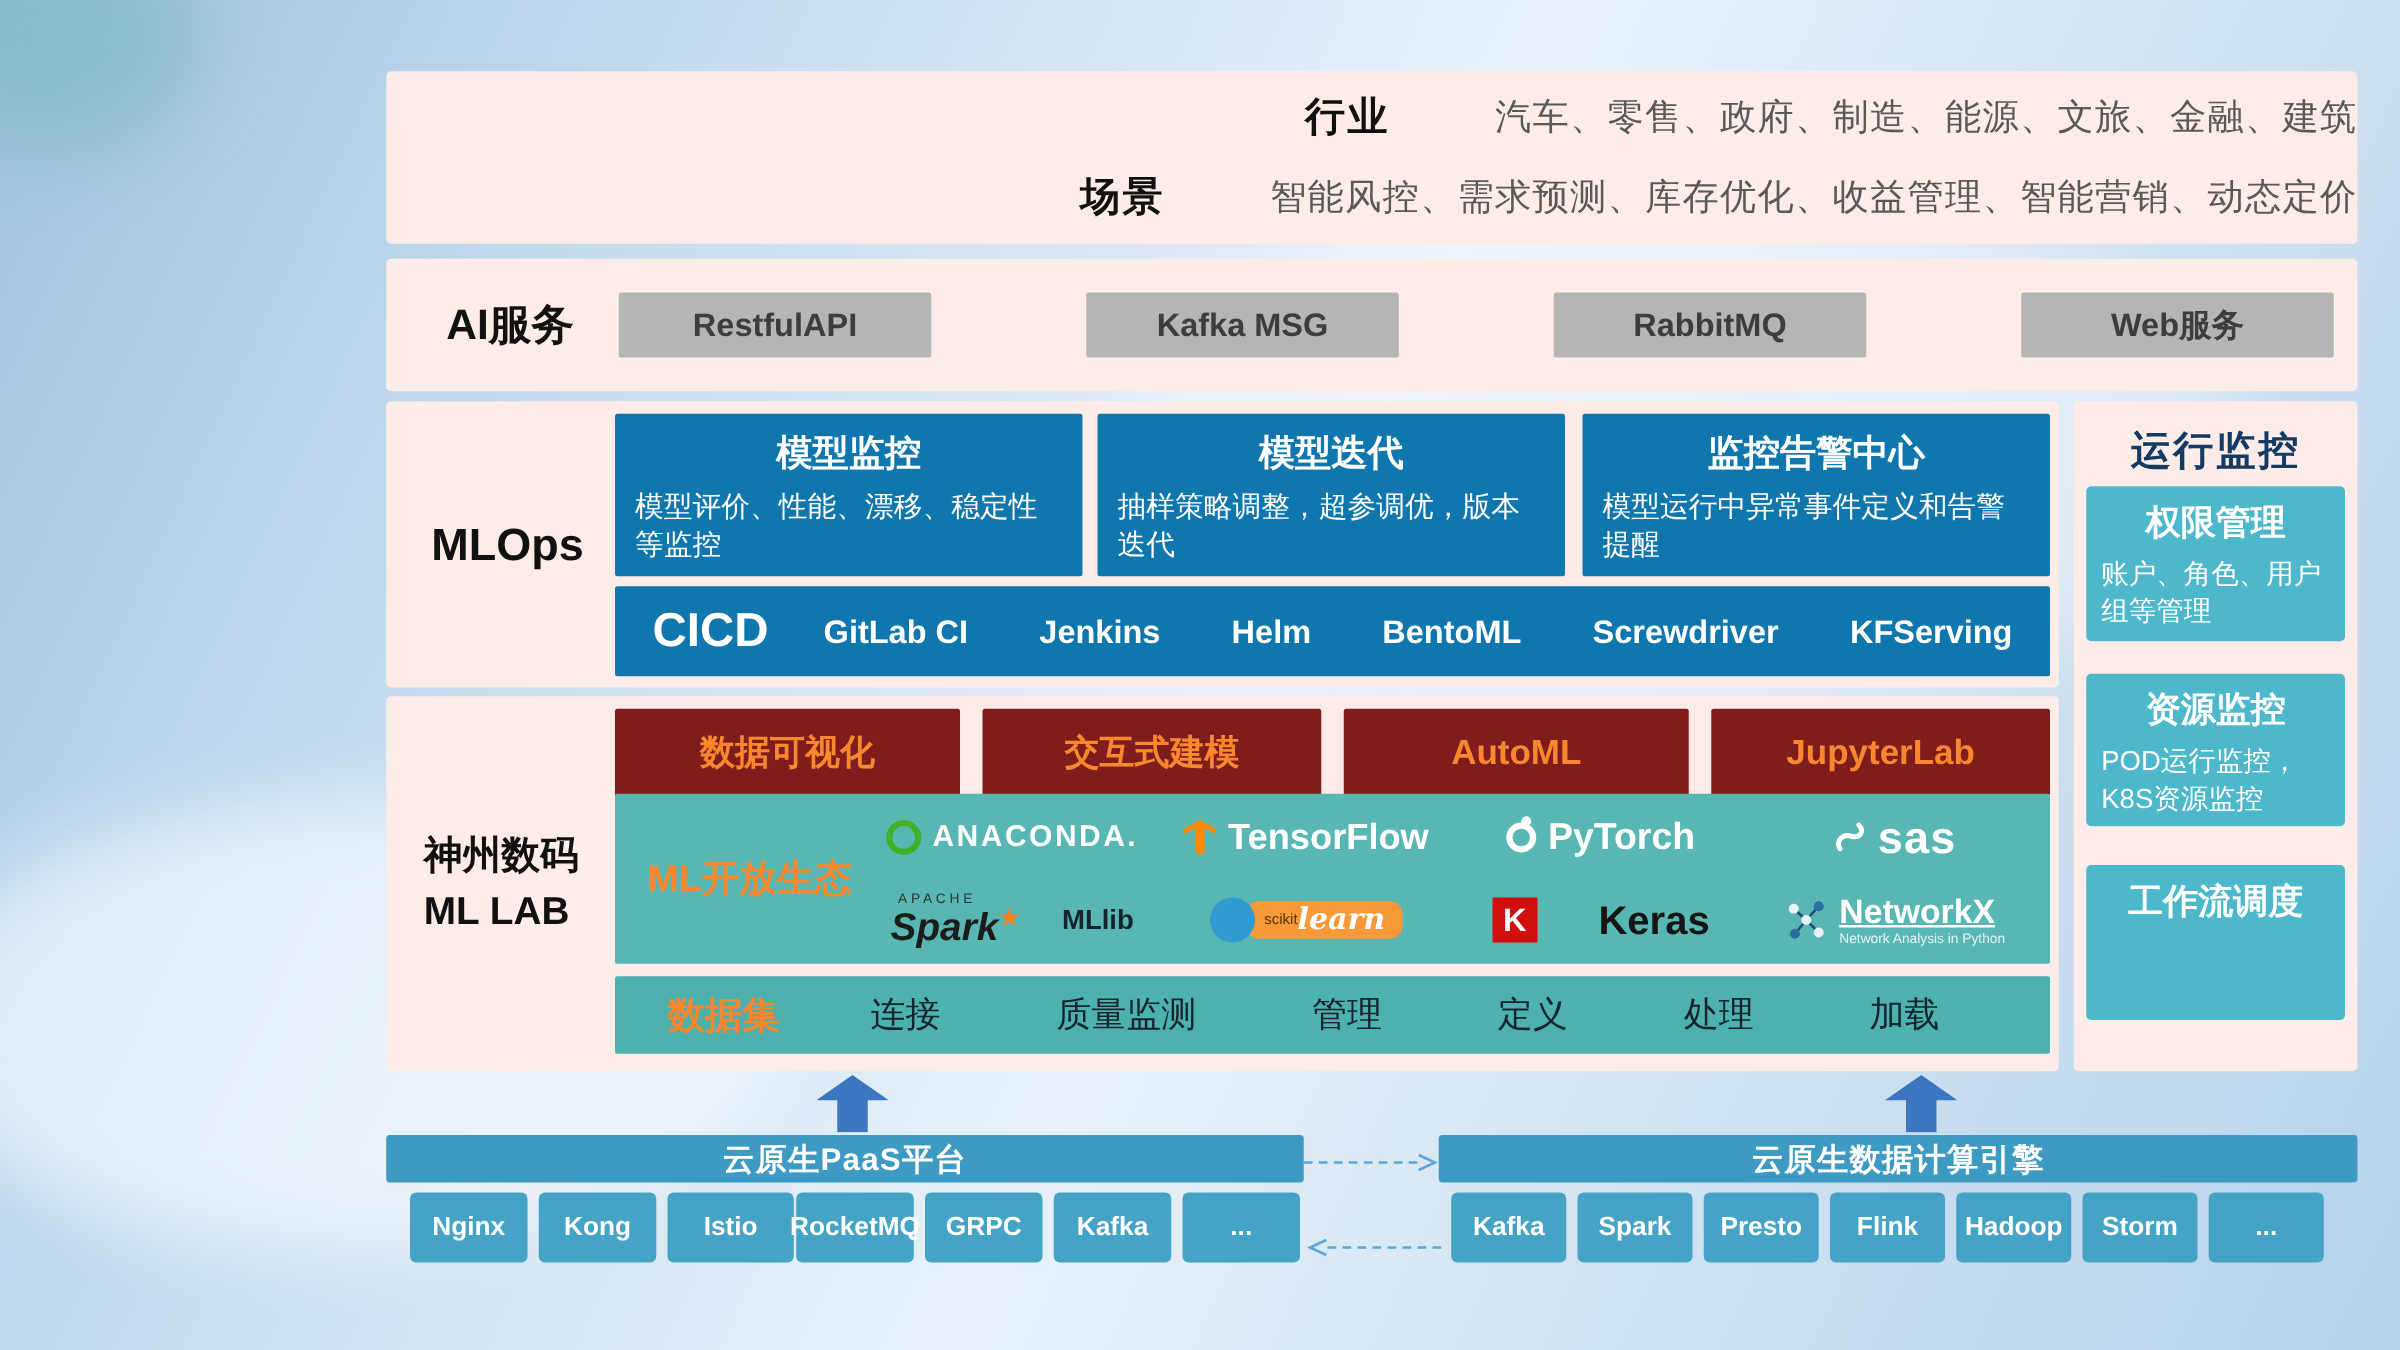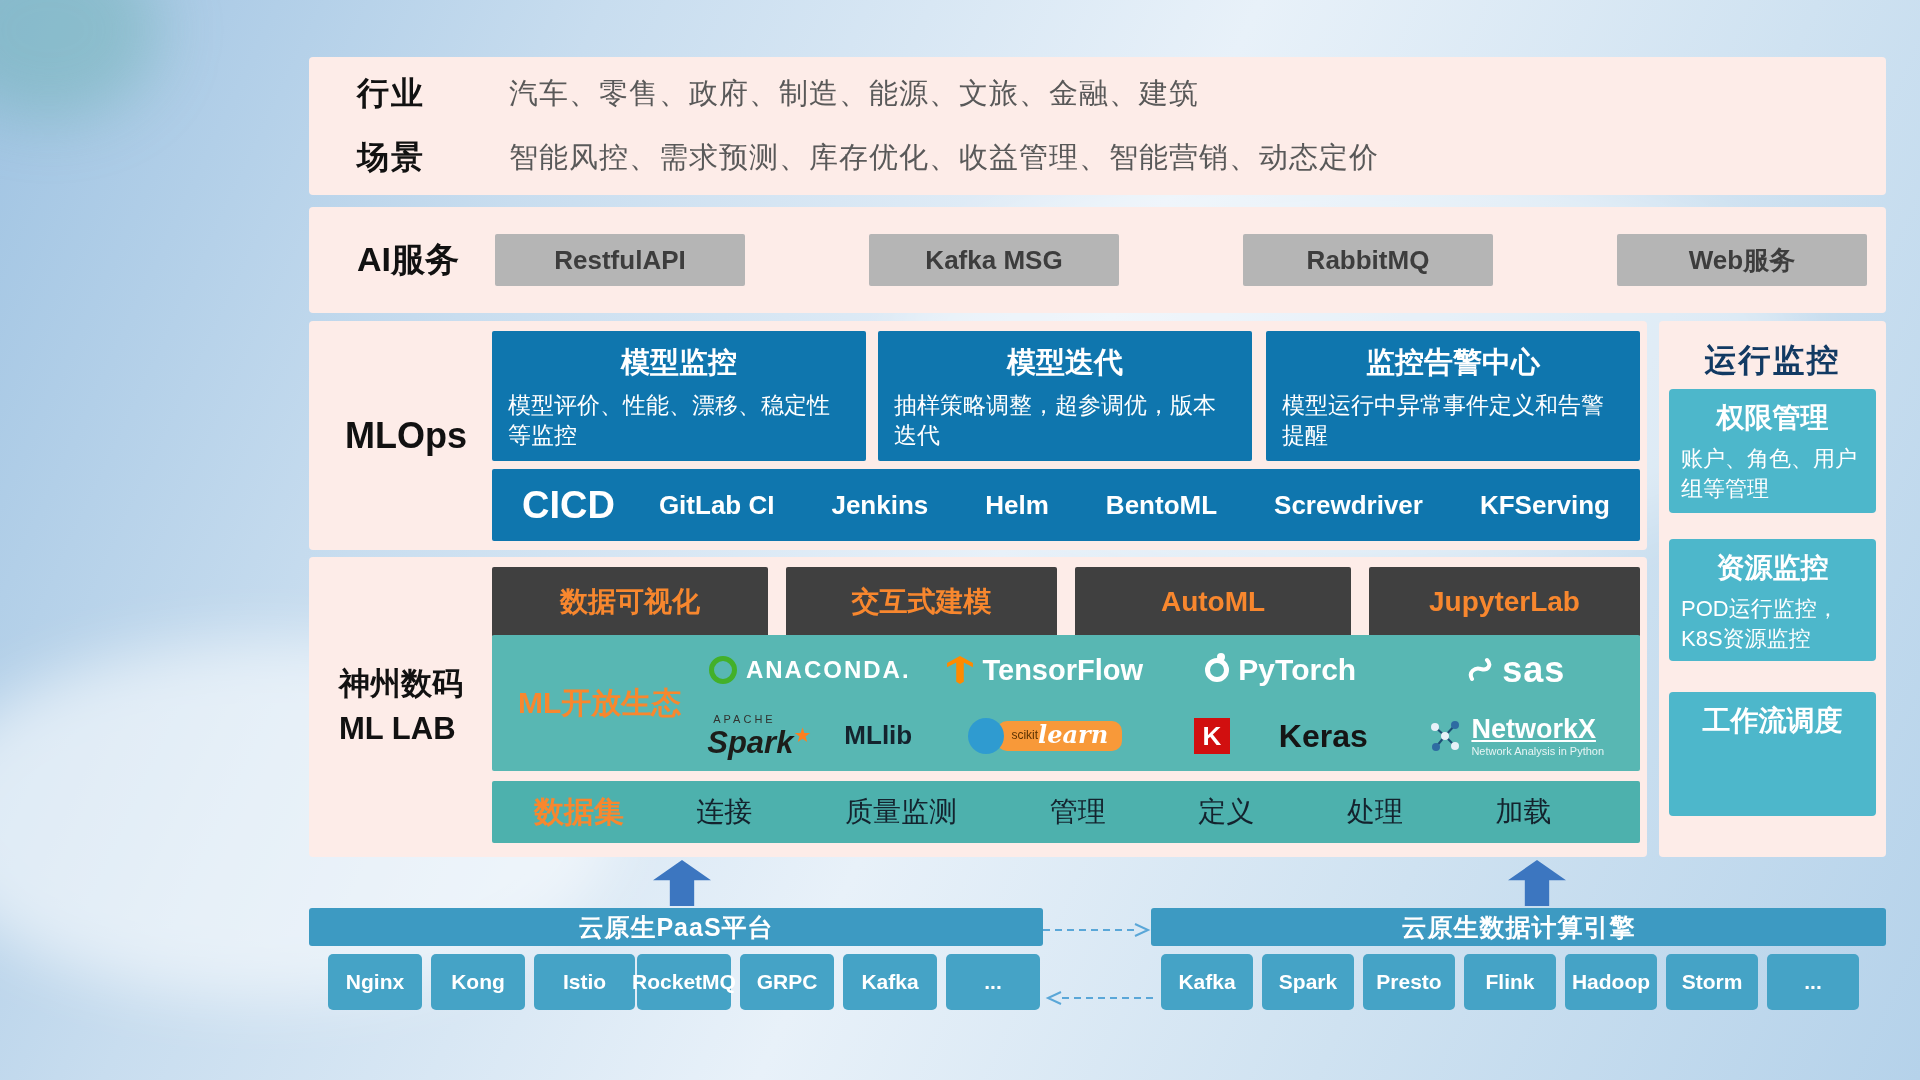--- a/index.html
+++ b/index.html
@@ -22,21 +22,21 @@
   
   .sidebar { position:absolute; left:12px; top:55px; width:272px; height:962px;
     background:rgba(251,251,252,0.95); border-radius:6px; box-shadow:0 0 6px rgba(120,140,160,0.25); }
   .side-btn { position:absolute; left:26px; width:220px; height:47px; background:#c40d0d;
     border-radius:6px; color:#fff; font-weight:700; font-size:28px; letter-spacing:3px;
     display:flex; align-items:center; justify-content:center; }
 
   
   .industry { left:309px; top:57px; width:1577px; height:138px; padding:0 0 0 48px;
     display:flex; flex-direction:column; justify-content:center; }
-  .ind-row { display:flex; align-items:center; height:64px; }
+  .ind-row { display:flex; align-items:center; height:64px;justify-content:flex-end; }
   .ind-label { width:152px; font-size:32px; font-weight:700; color:#111; letter-spacing:2px; }
   .ind-value { font-size:29px; color:#595959; letter-spacing:1px; }
 
   
   .ai-service { left:309px; top:207px; width:1577px; height:106px; }
   .ai-label { position:absolute; left:48px; top:0; bottom:0; display:flex; align-items:center;
     font-size:34px; font-weight:700; color:#111; }
   .gray-btn { position:absolute; top:27px; height:52px; background:#b5b5b5; border-radius:2px;
     color:#3d3d3d; font-weight:700; font-size:26px; display:flex; align-items:center; justify-content:center; }
 
@@ -51,42 +51,42 @@
   .cicd { position:absolute; left:183px; top:148px; width:1148px; height:72px; background:#0f76ae;
     border-radius:2px; display:flex; align-items:center; padding:0 30px; color:#fff; }
   .cicd-big { font-size:38px; font-weight:700; margin-right:44px; white-space:nowrap; }
   .cicd-items { flex:1; display:flex; justify-content:space-between; align-items:center; }
   .cicd-item { font-size:26px; font-weight:600; white-space:nowrap; }
 
   
   .mllab { left:309px; top:557px; width:1338px; height:300px; }
   .mllab-label { position:absolute; left:30px; top:0; bottom:0; width:150px; display:flex;
     flex-direction:column; justify-content:center; font-size:31px; font-weight:700; color:#111; line-height:1.45; }
-  .tool-btn { position:absolute; top:10px; height:70px; background:#404040; border-radius:2px;
+  .tool-btn { position:absolute; top:10px; height:70px; background:#7f1d1d; border-radius:2px;
     color:#f8872e; font-weight:700; font-size:28px; display:flex; align-items:center; justify-content:center; }
   .eco { position:absolute; left:183px; top:78px; width:1148px; height:136px; background:#58b7b3; border-radius:2px; }
   .eco-label { position:absolute; left:26px; top:0; bottom:0; display:flex; align-items:center;
     font-size:30px; font-weight:700; color:#f8872e; }
   .eco-grid { position:absolute; left:200px; right:6px; top:2px; bottom:2px; display:grid;
     grid-template-columns:repeat(4,1fr); grid-template-rows:1fr 1fr; align-items:center; justify-items:center; }
   .logo { display:flex; align-items:center; gap:9px; }
   .logo-white { color:#fff; font-weight:700; }
   .ana-ring { width:28px; height:28px; border:5px solid #43b02a; border-radius:50%; }
   .ana-text { font-size:24px; letter-spacing:2px; }
   .tf-text { font-size:29px; }
   .torch-ring { position:relative; width:24px; height:24px; border:5px solid #fff; border-radius:50%; }
   .torch-ring::after { content:""; position:absolute; top:-10px; right:-1px; width:8px; height:8px;
     background:#fff; border-radius:50%; }
   .torch-text { font-size:30px; }
   .sas-text { font-size:36px; letter-spacing:1px; }
   .spark-stack { display:flex; flex-direction:column; align-items:flex-start; line-height:1; }
   .spark-top { font-size:11px; color:#30322f; letter-spacing:3px; margin-left:6px; }
   .spark-main { font-size:31px; font-weight:700; font-style:italic; color:#1c1d1a; }
   .spark-star { color:#ff7f1e; font-size:20px; vertical-align:super; }
-  .spark-suffix { font-size:26px; font-weight:600; color:#14232e; margin-left:24px; }
+  .spark-suffix { font-size:22px; font-weight:600; color:#14232e; margin-left:24px; }
   .skl-circle { width:36px; height:36px; border-radius:50%; background:#2f9bd0; margin-right:-16px; position:relative; z-index:1; }
   .skl-badge { background:#f89939; border-radius:10px; padding:1px 14px 3px; display:flex;
     flex-direction:row; align-items:center; line-height:1.05; }
   .skl-top { font-size:12px; color:#5b3200; }
   .skl-main { font-family:"DejaVu Serif","Liberation Serif",serif; font-style:italic; font-weight:700;
     font-size:24px; color:#fff; }
   .keras-box { width:36px; height:36px; background:#d10f0f; color:#fff; font-weight:700; font-size:26px;
     display:flex; align-items:center; justify-content:center; }
   .keras-text { font-size:32px; font-weight:700; color:#151515;margin-left:40px; }
   .nx-text { display:flex; flex-direction:column; line-height:1.1; }

